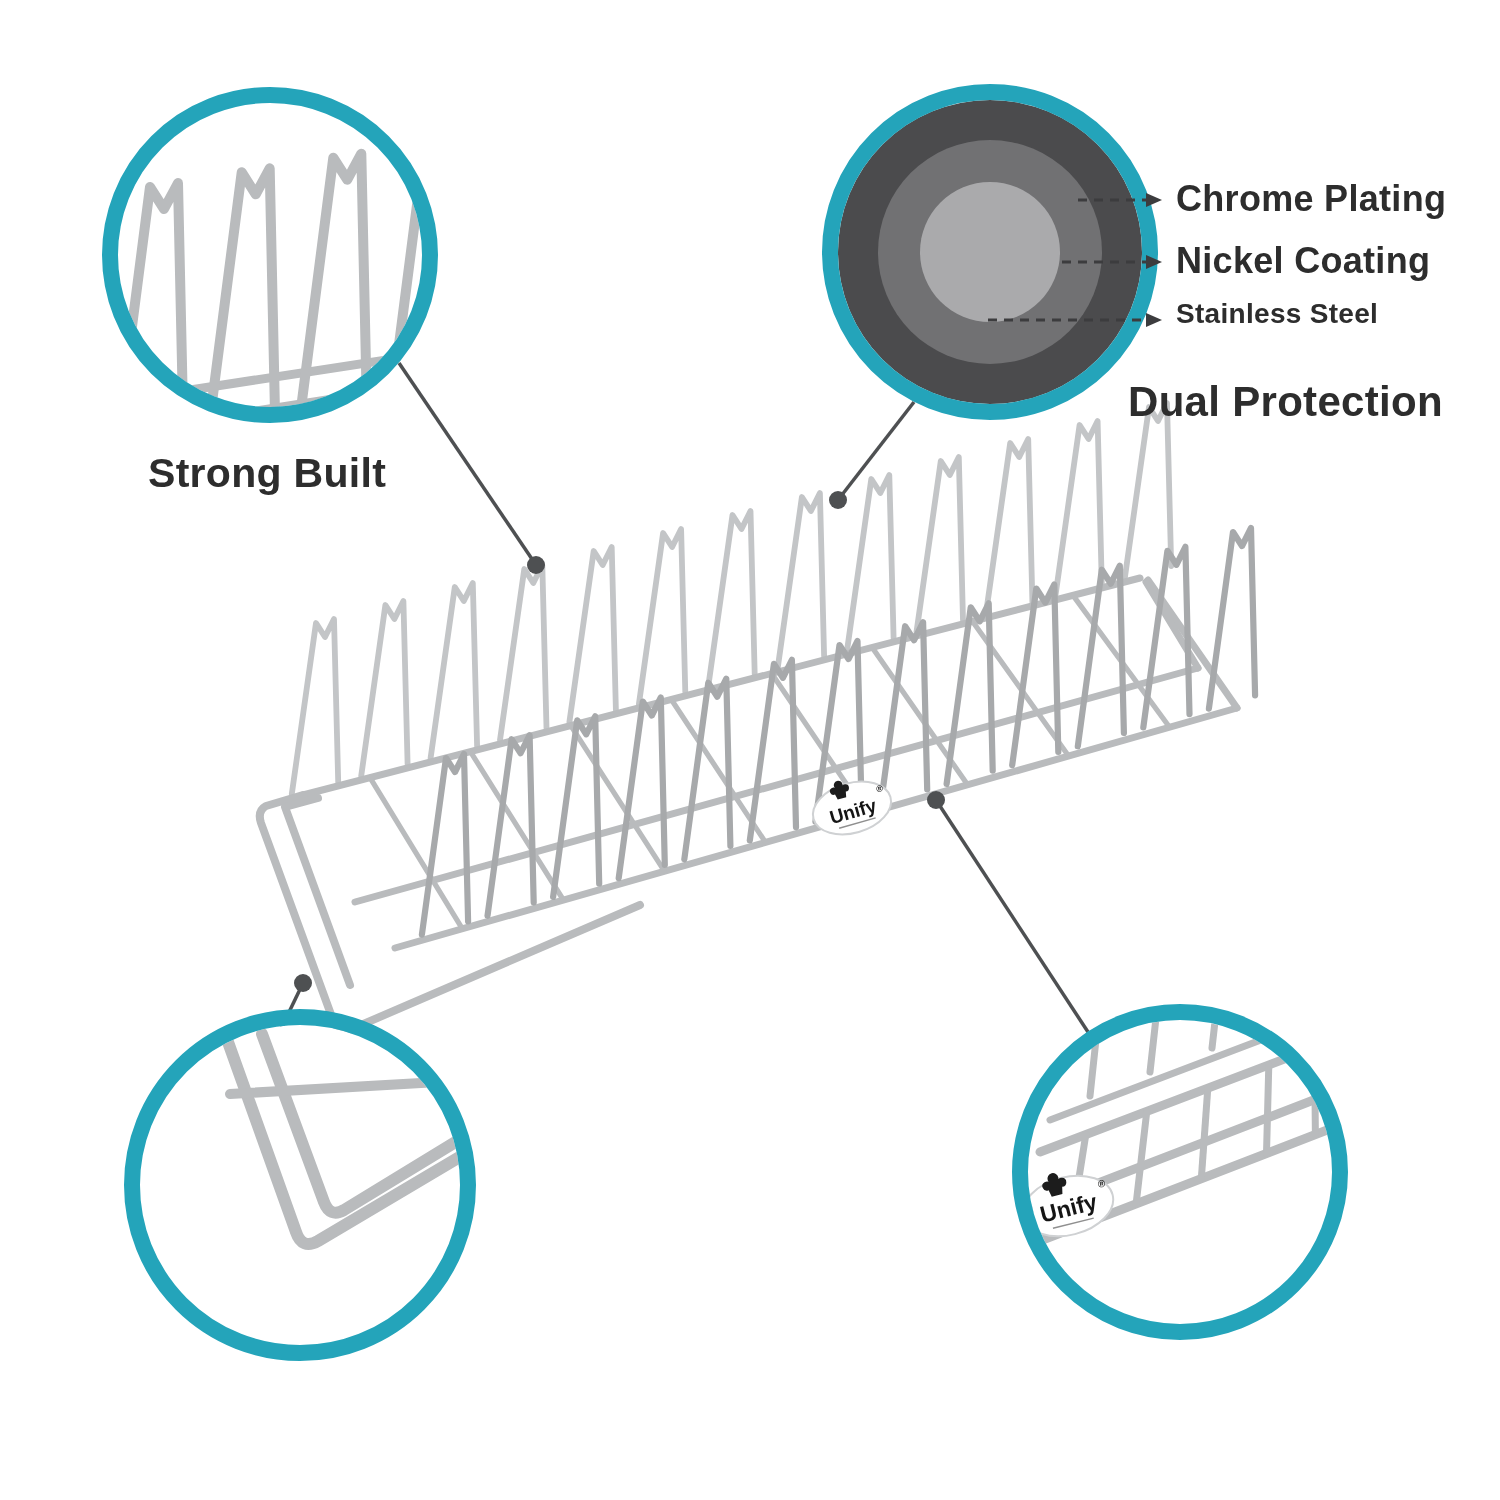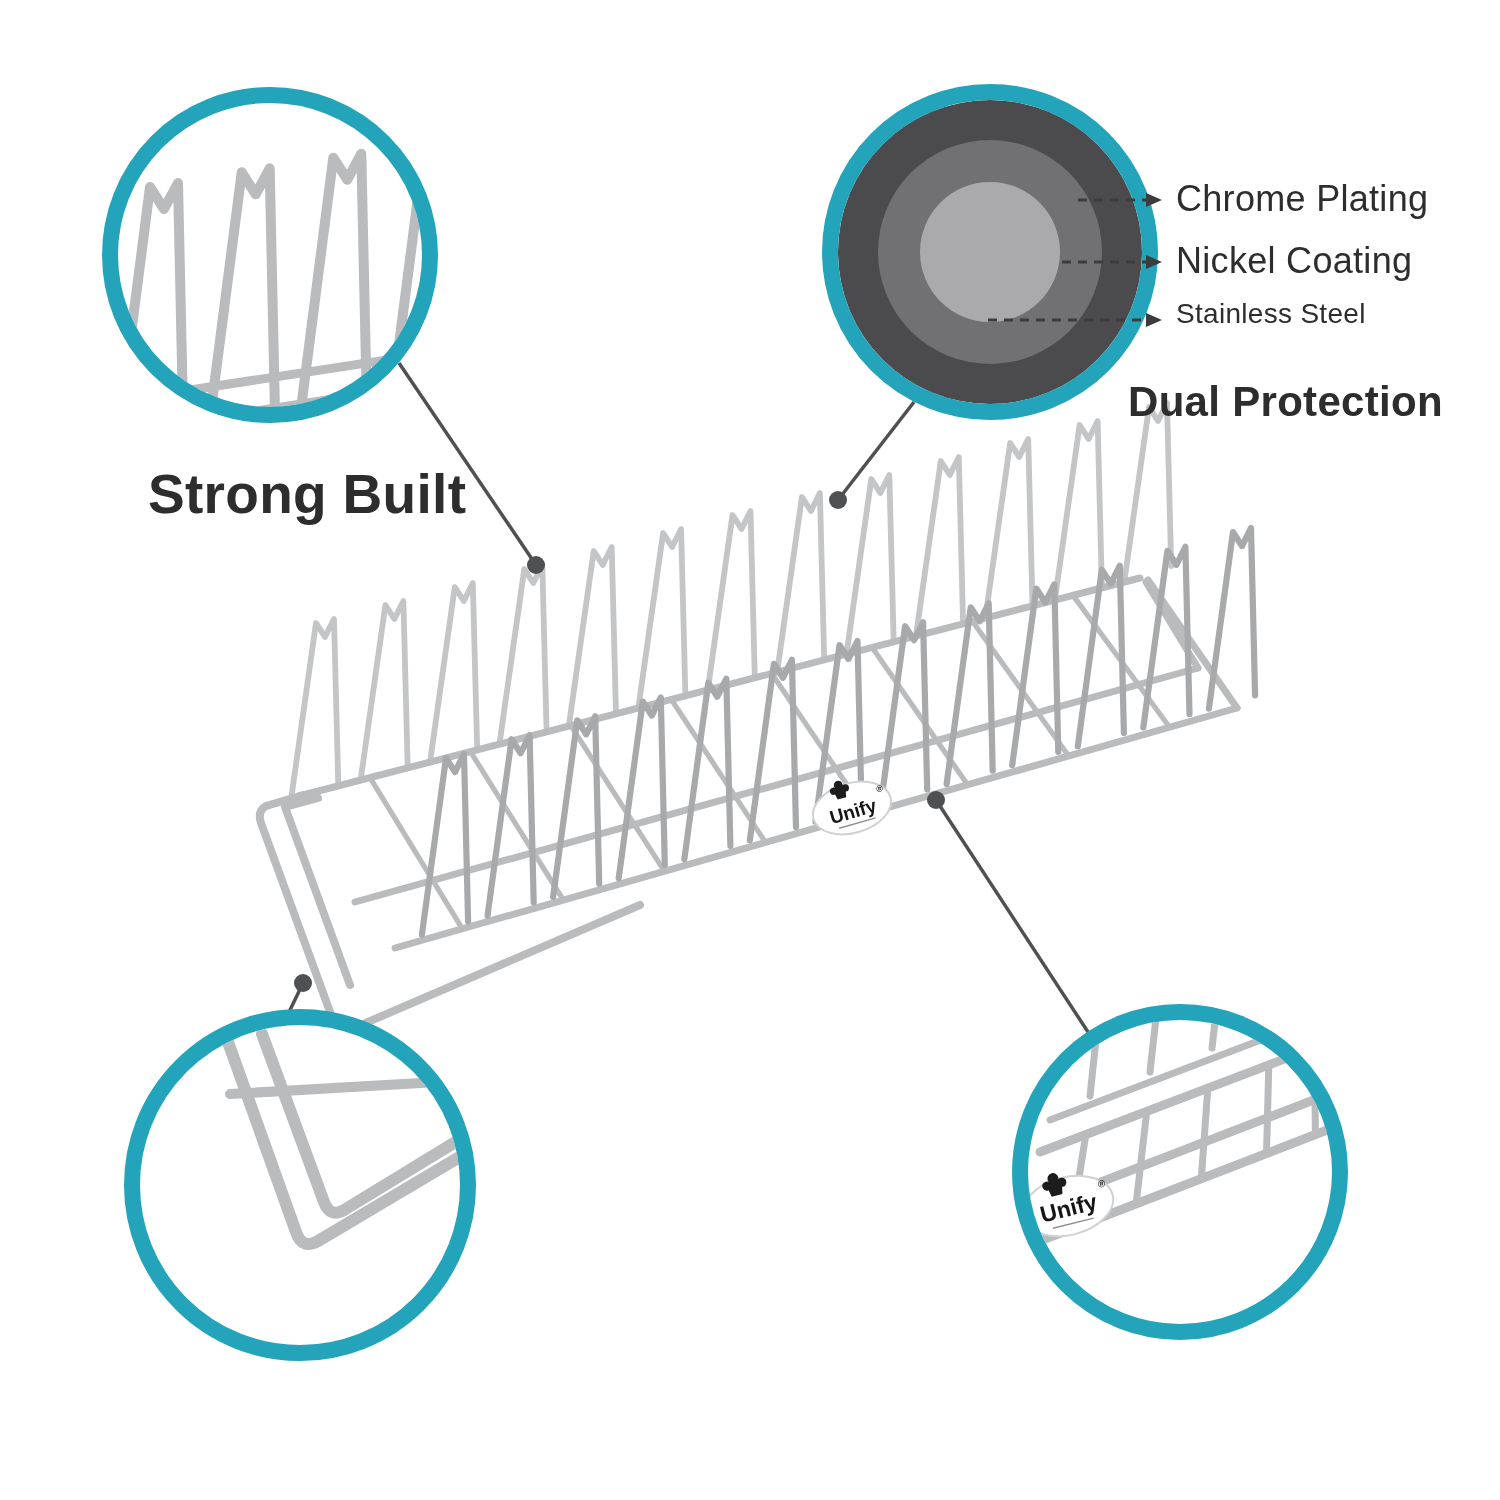--- a/index.html
+++ b/index.html
@@ -12,21 +12,21 @@
   }
   .canvas svg{position:absolute;left:0;top:0;}
   .lbl{
     position:absolute;
     font-family:"Liberation Sans",sans-serif;
     font-weight:700;
     color:var(--text-dark,#2d2d2d);
     letter-spacing:.3px;
     white-space:nowrap;
   }
-  .lbl.layer{font-weight:400;}
+  .lbl.layer{font-weight:700;}
   
   .ring{fill:none;stroke:var(--accent-teal,#24a4ba);stroke-width:16;}
   .wireg{fill:none;stroke:var(--wire-gray,#b9bbbd);stroke-linecap:round;stroke-linejoin:round;}
   .wire-light{stroke:var(--wire-gray-light,#c3c5c7);}
   .wire-dark{stroke:var(--wire-gray-dark,#a7a9ab);}
   .connl{stroke:var(--connector-gray,#4e5052);stroke-width:3.5;}
   .dotc{fill:var(--connector-gray,#4e5052);stroke:none;}
   .disc-dark{fill:var(--disc-dark,#4b4b4d);stroke:none;}
   .disc-mid{fill:var(--disc-mid,#717173);stroke:none;}
   .disc-light{fill:var(--disc-light,#aaaaac);stroke:none;}
@@ -207,21 +207,21 @@
           <path class="hat" transform="translate(1060,1188)" d="M-7,-2 a4.5,4.5 0 1 1 3.5,-6 a5.5,5.5 0 1 1 7,0 a4.5,4.5 0 1 1 3.5,6 l-1.5,7 h-11 z"></path>
           <text class="brandt" x="1068" y="1216" font-size="23" text-anchor="middle">Unify</text>
           <text class="brandt" x="1106" y="1196" font-size="10" text-anchor="middle">®</text>
           <line class="tagline" x1="1048" y1="1224" x2="1090" y2="1224"></line>
         </g>
       </g>
       <circle class="ring" cx="1180" cy="1172" r="160"></circle>
     </g>
   </svg>
 
-  <div class="lbl" style="left:148px;top:462px;font-size:55px;">Strong Built</div>
+  <div class="lbl" style="left:148px;top:450px;font-size:41px;">Strong Built</div>
 
   <div class="lbl layer" style="left:1176px;top:178px;font-size:36px;">Chrome Plating</div>
   <div class="lbl layer" style="left:1176px;top:240px;font-size:36px;">Nickel Coating</div>
   <div class="lbl layer" style="left:1176px;top:298px;font-size:28px;">Stainless Steel</div>
 
   <div class="lbl" style="left:1128px;top:378px;font-size:42px;">Dual Protection</div>
 
 
 </div>
 

